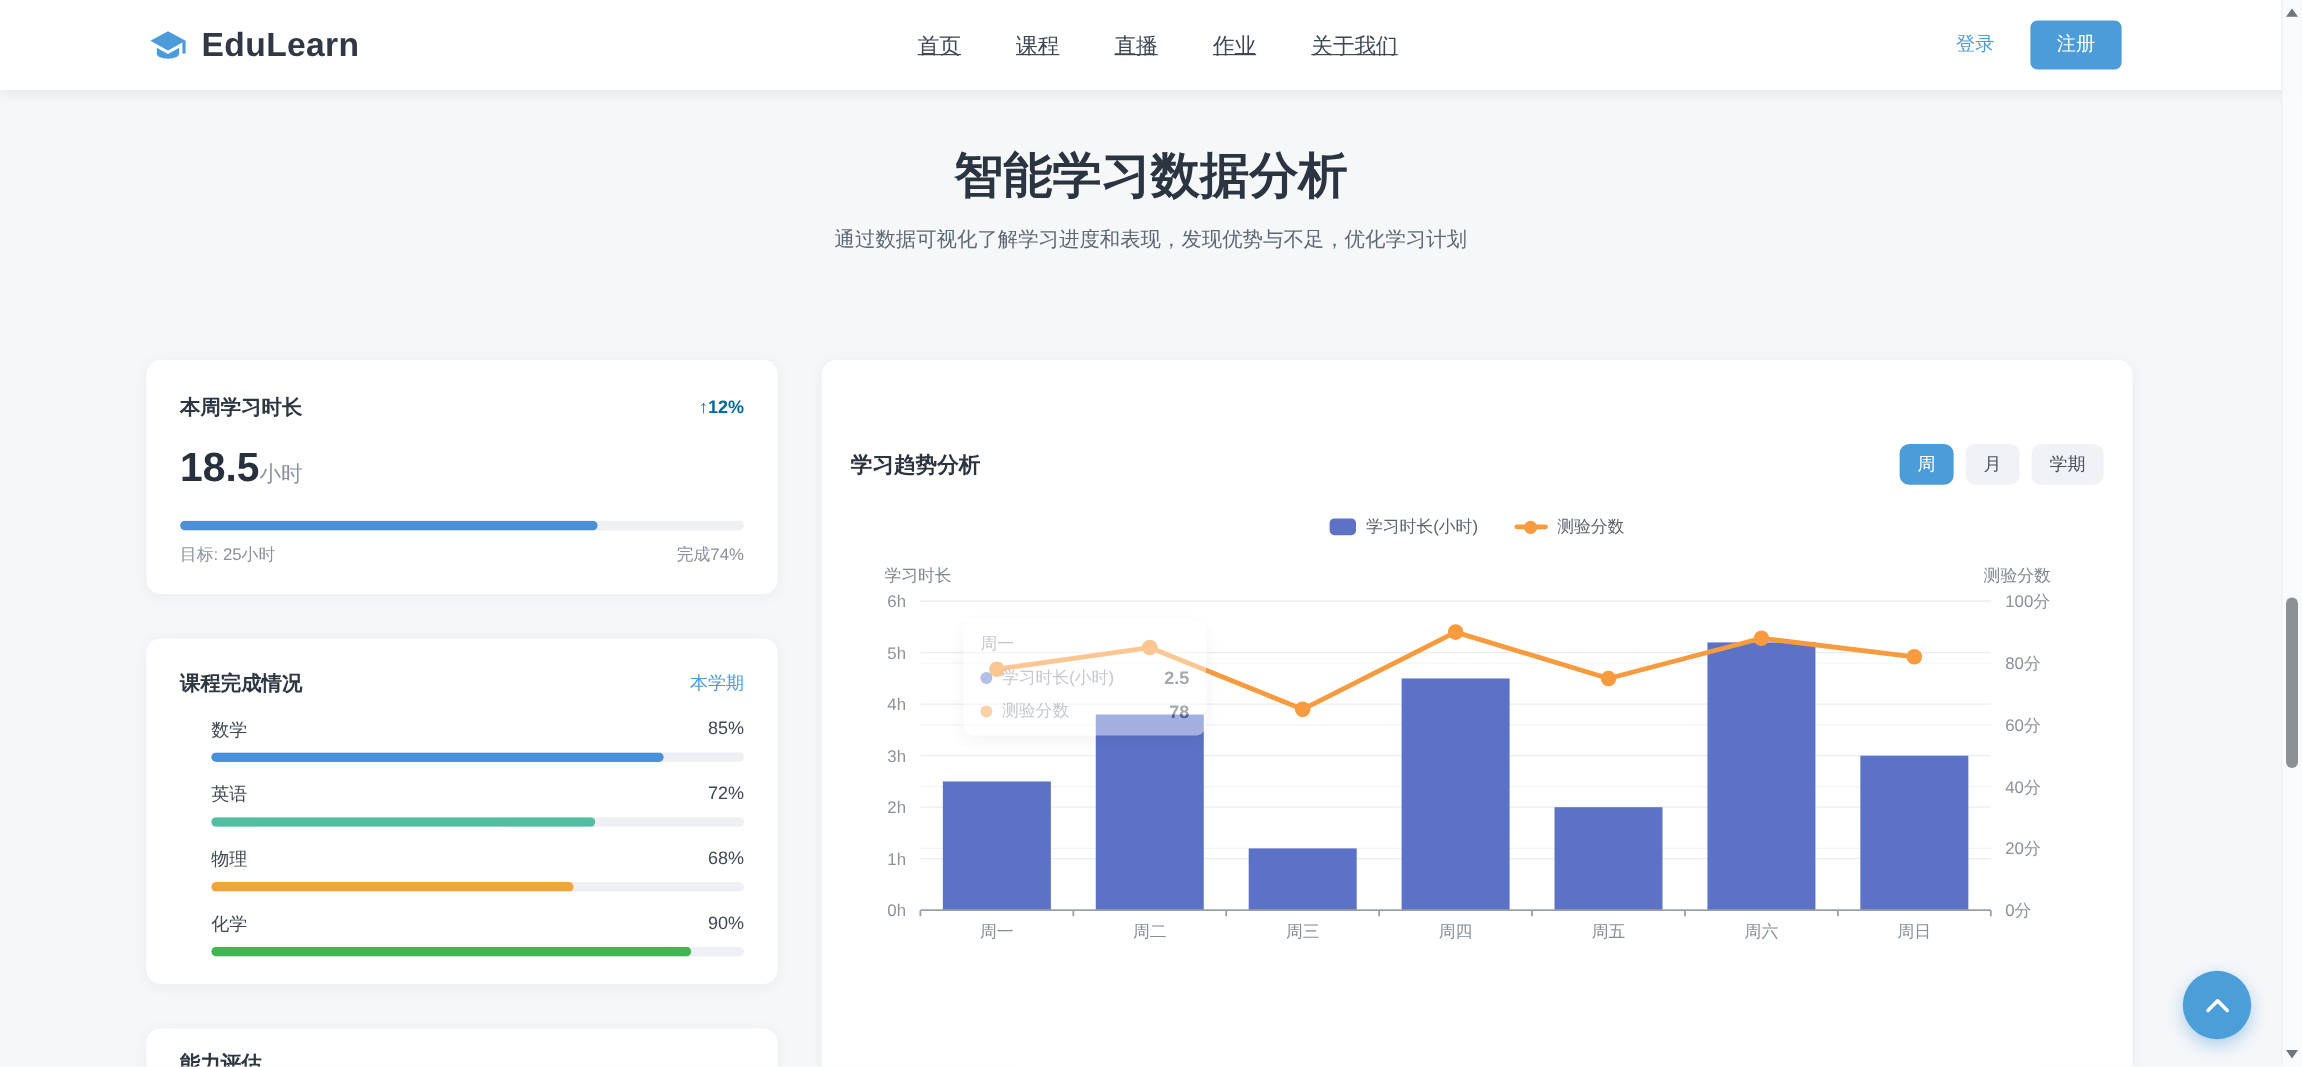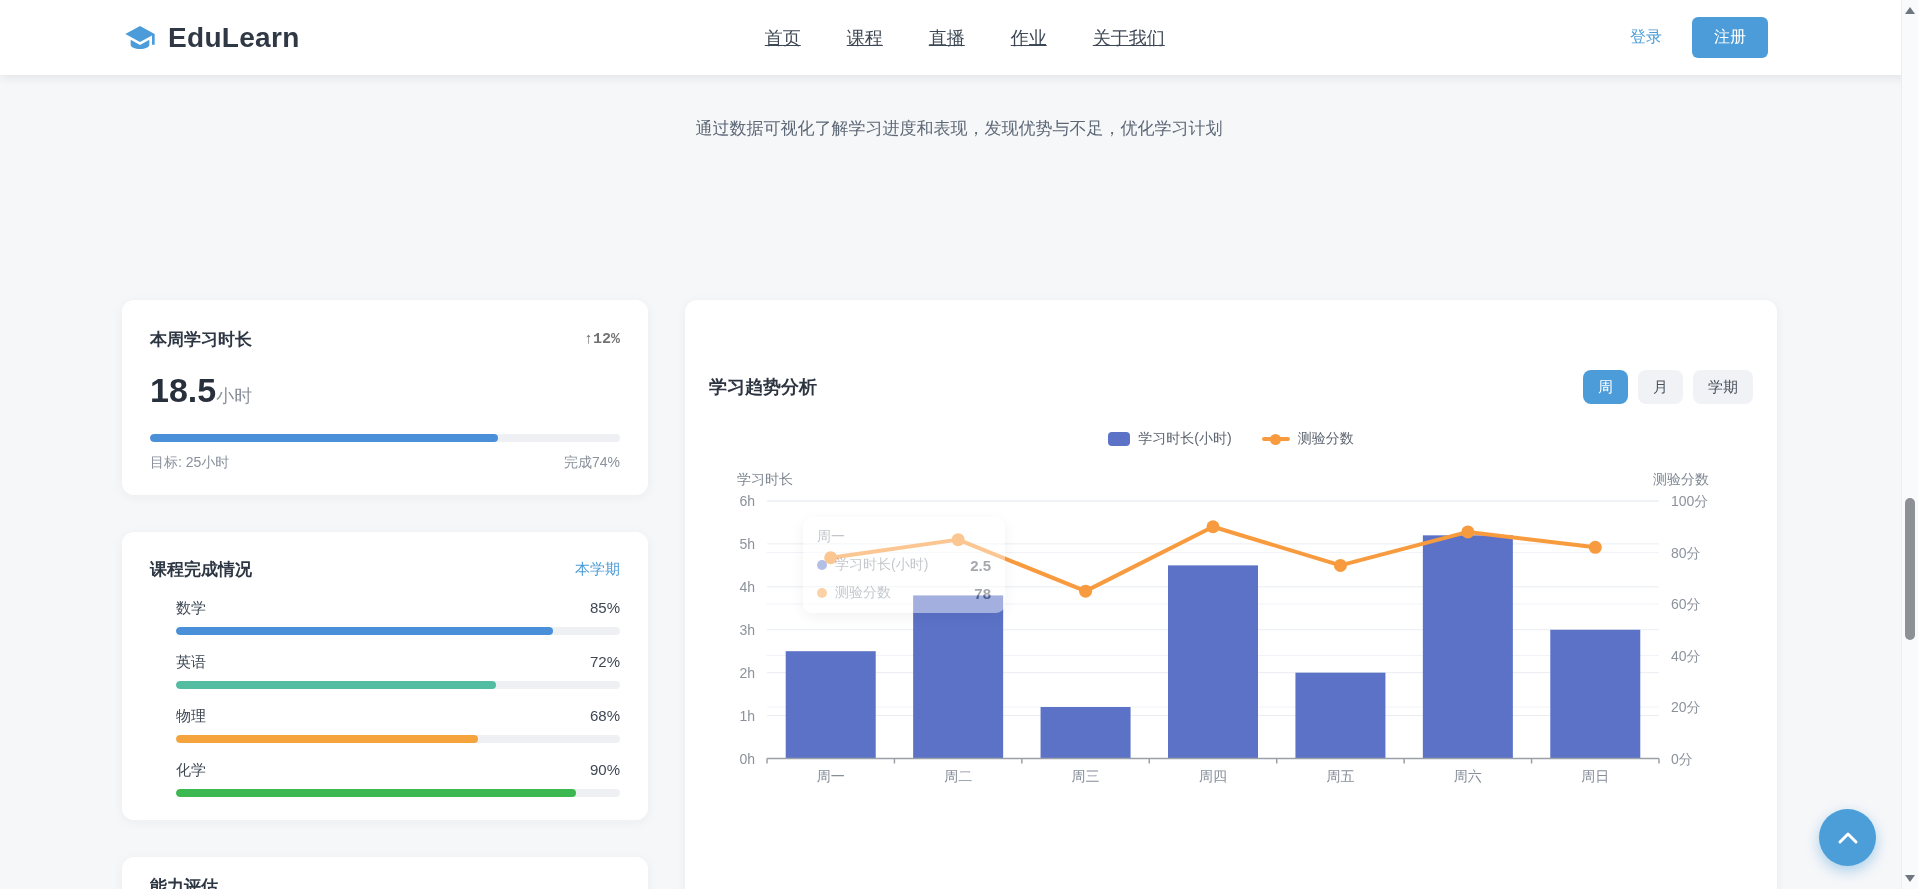--- a/index.html
+++ b/index.html
@@ -15,31 +15,31 @@
   .nav-links{display:flex;gap:46px;margin:0 auto;}
   .nav-link{font-size:18px;color:#3d4755;cursor:pointer;white-space:nowrap;text-decoration:underline;}
   .auth{display:flex;align-items:center;}
   .login{color:#4b9cd9;font-size:16px;margin-right:30px;cursor:pointer;}
   .register{background:#4b9cd9;color:#fff;font-size:16px;padding:10px 22px;border-radius:6px;
             border:none;cursor:pointer;}
 
   
   .hero{position:absolute;top:75px;left:0;width:100%;text-align:center;}
   .hero-title{margin-top:44px;font-size:41px;font-weight:bold;color:#2b3441;}
-  .hero-sub{margin-top:42px;font-size:17px;color:#5d6876;}
+  .hero-sub{margin-top:14px;font-size:17px;color:#5d6876;}
 
   
   .card{background:#fff;border-radius:12px;box-shadow:0 2px 12px rgba(31,45,61,.05);
         box-sizing:border-box;}
   .left-col{position:absolute;left:122px;top:300px;width:526px;display:flex;
             flex-direction:column;gap:37px;}
   .card-head{display:flex;justify-content:space-between;align-items:center;}
   .card-title{font-size:17px;font-weight:bold;color:#2d3643;}
   .card1{height:195px;padding:28px;}
-  .trend{color:#737373;font-size:15px;font-weight:bold;font-family:Liberation Mono, monospace;}
+  .trend{color:#0369a1;font-size:15px;font-weight:bold;}
   .big-row{margin-top:20px;display:flex;align-items:baseline;}
   .big-num{font-size:34px;font-weight:bold;color:#27303c;}
   .big-unit{font-size:18px;color:#8a919c;}
   .track{height:8px;background:#eef0f3;border-radius:4px;margin-top:24px;overflow:hidden;}
   .fill{height:100%;border-radius:4px;}
   .goal-row{display:flex;justify-content:space-between;margin-top:12px;font-size:14px;color:#8a919c;}
 
   .card2{height:288px;padding:26px 28px;}
   .period-link{color:#4b9cd9;font-size:15px;cursor:pointer;}
   .subject{margin-top:18px;margin-left:26px;}
@@ -107,20 +107,21 @@
         <div class="nav-link">作业</div>
         <div class="nav-link">关于我们</div>
       </div>
     <div class="auth">
       <span class="login">登录</span>
       <button class="register">注册</button>
     </div>
   </div>
 
   <div class="hero">
+    <div class="hero-title">智能学习数据分析</div>
     <div class="hero-sub">通过数据可视化了解学习进度和表现，发现优势与不足，优化学习计划</div>
   </div>
 
   <div class="left-col">
 
     <div class="card card1">
       <div class="card-head">
         <span class="card-title">本周学习时长</span>
         <span class="trend">↑12%</span>
       </div>

